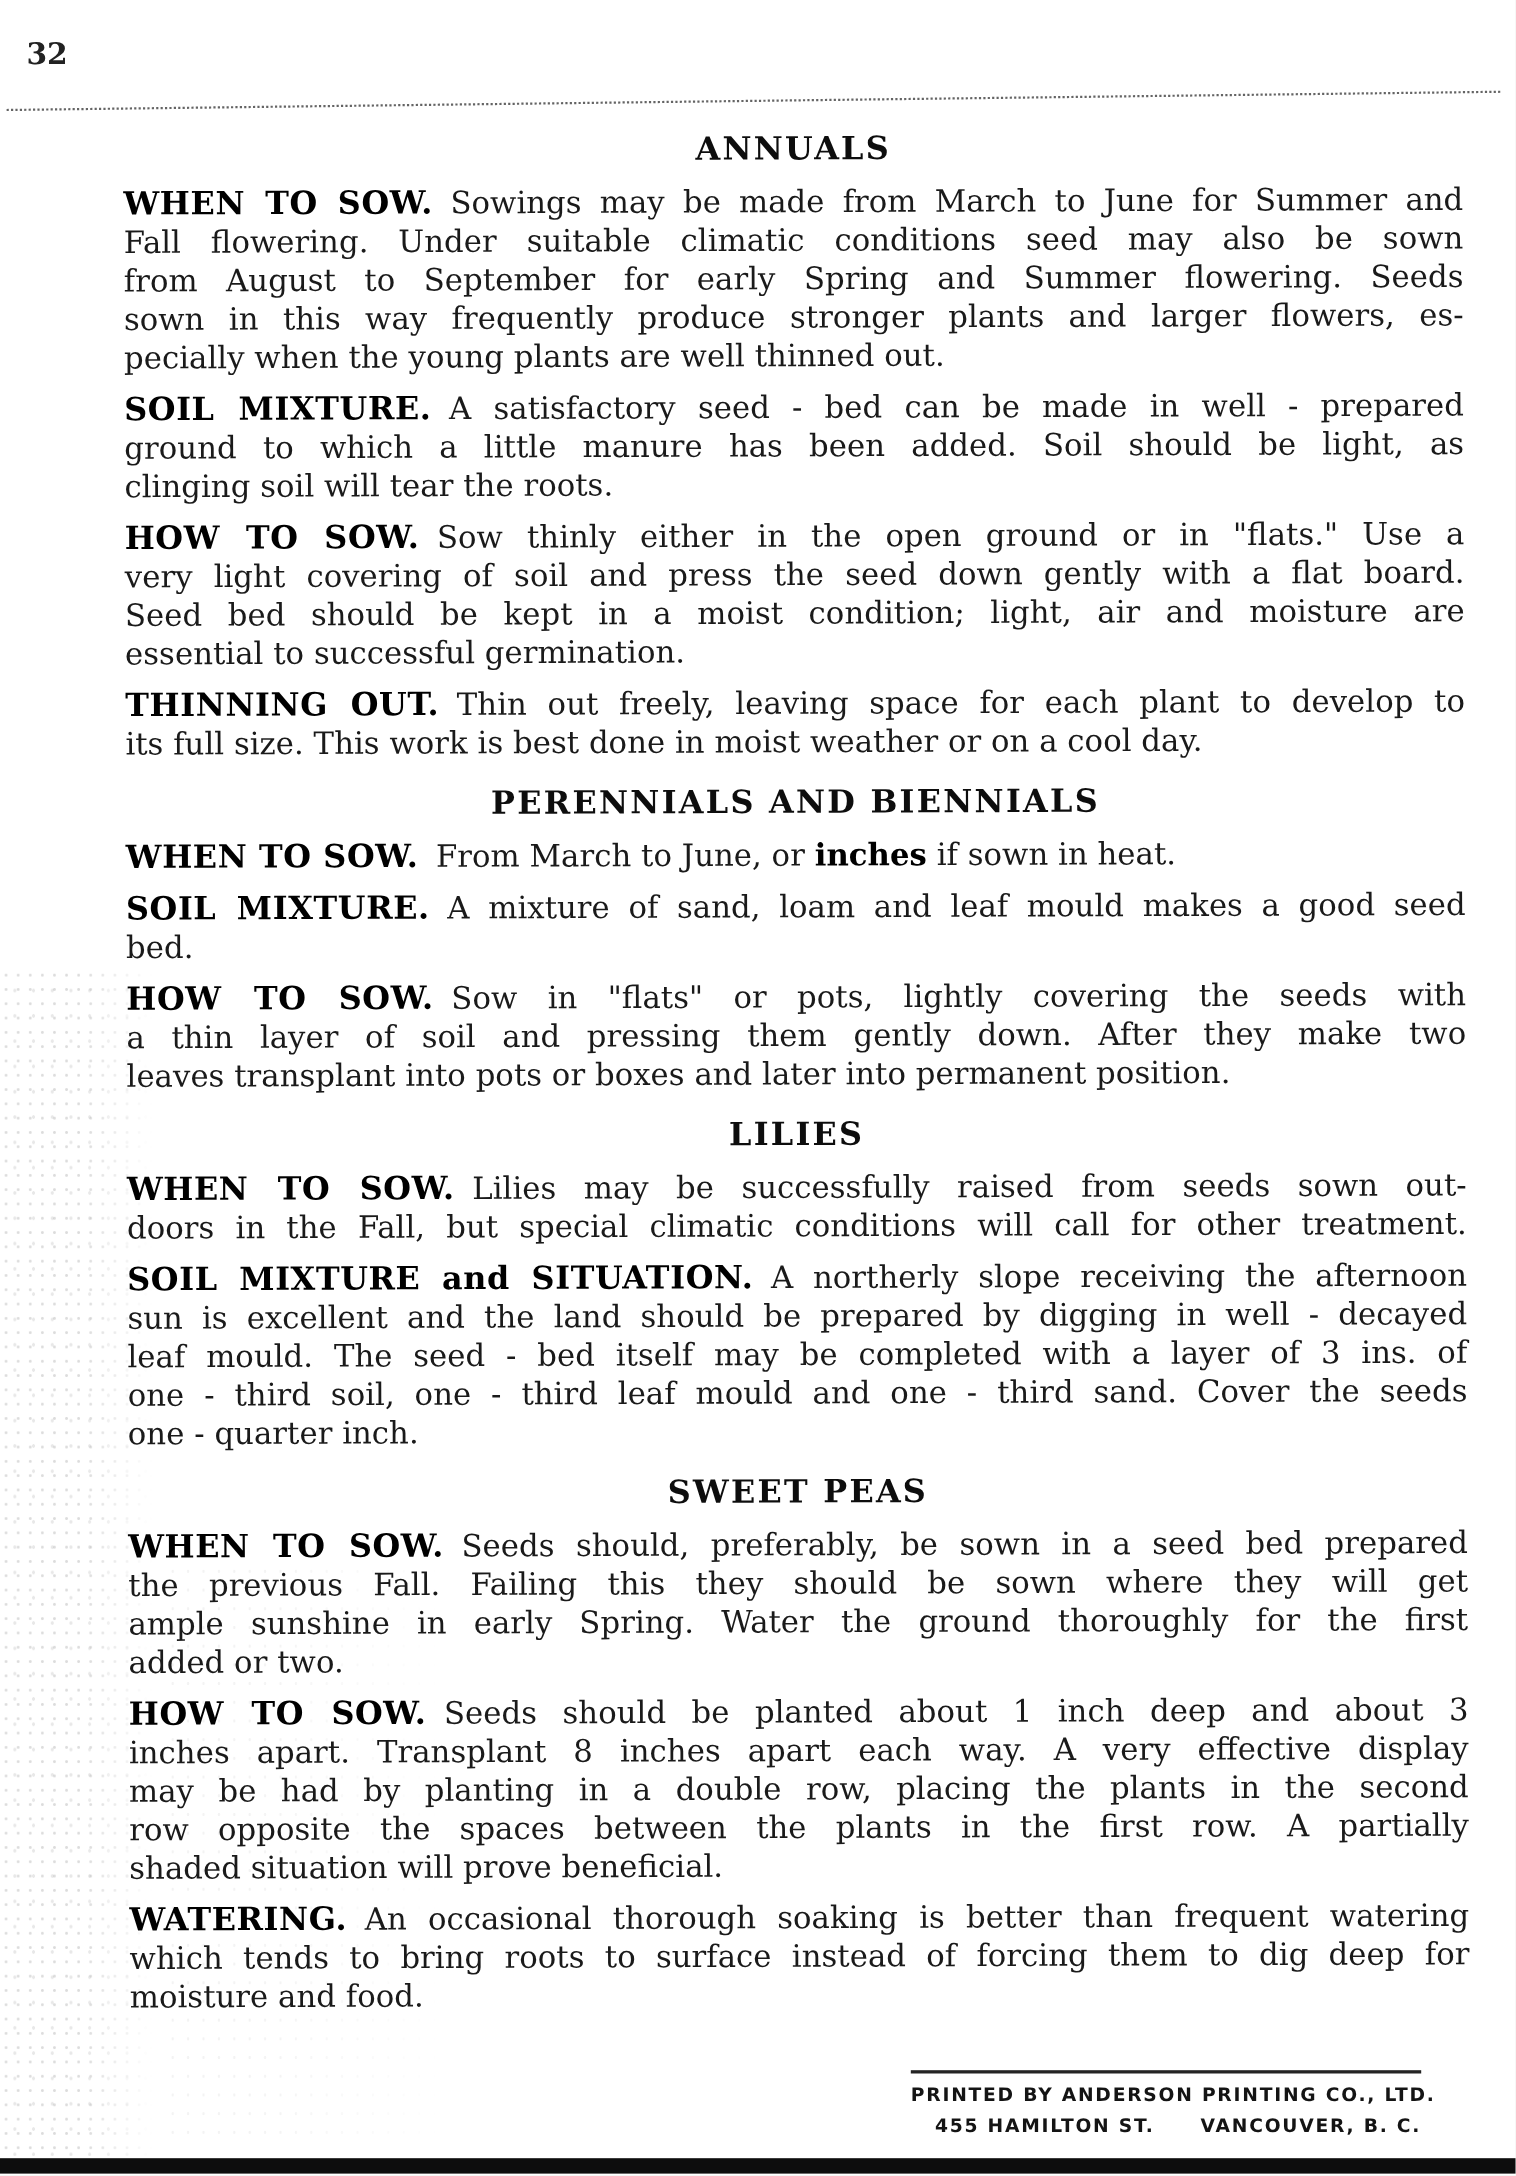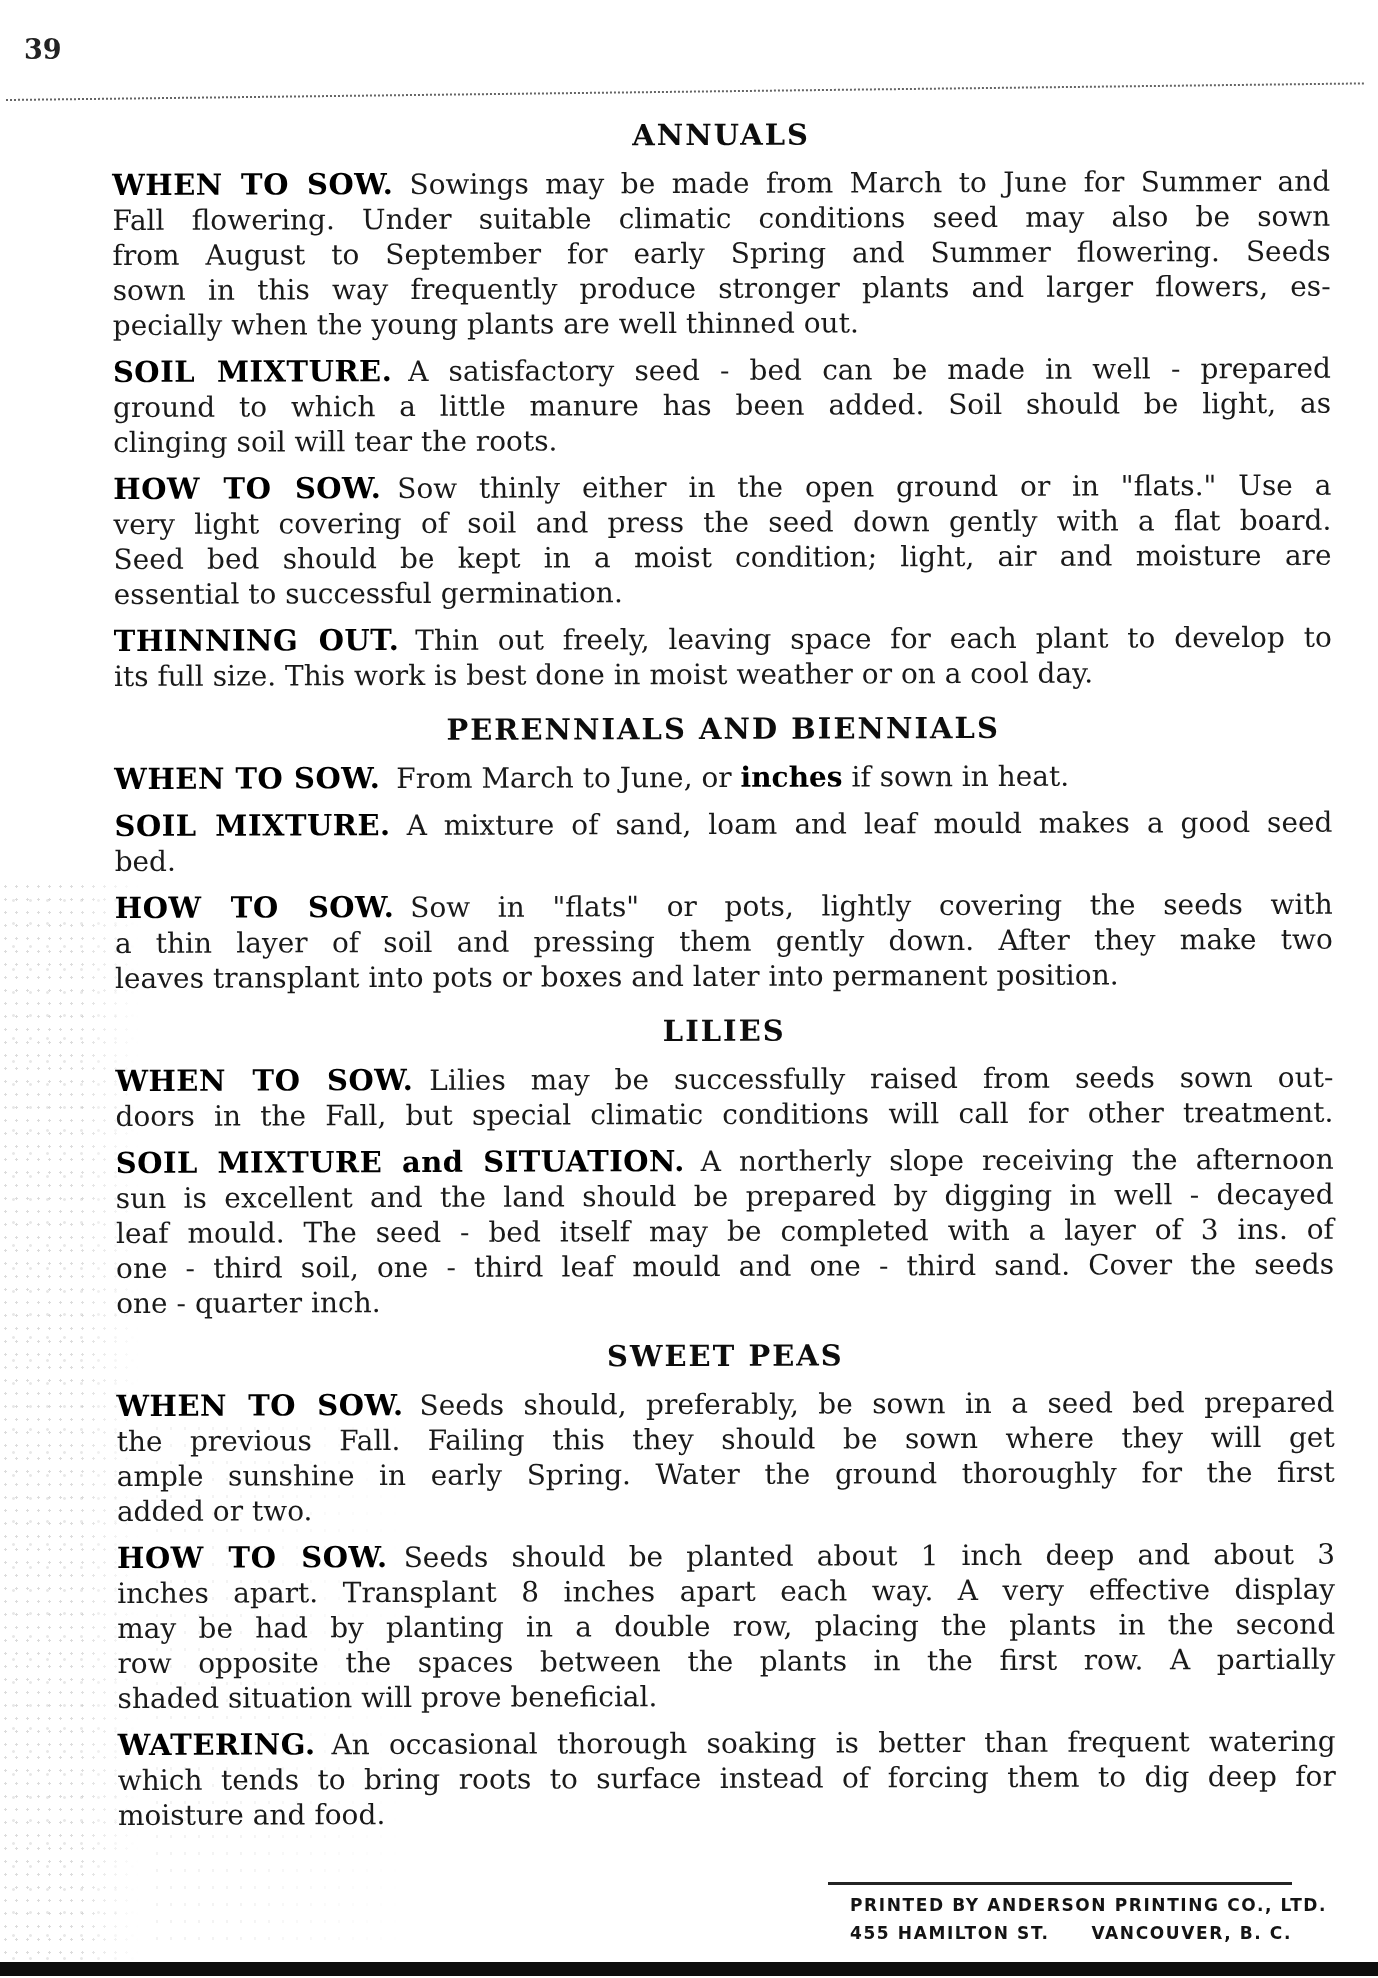--- a/index.html
+++ b/index.html
@@ -72,21 +72,20 @@
     position: absolute;
     left: 828px; top: 1882px;
     width: 464px;
     font-family: "DejaVu Sans", sans-serif;
     color: #141414;
   }
   .footer-rule { border-top: 3px solid #242424; margin-bottom: 10px; }
   .footer-line1 {
     font-size: 17px; font-weight: 700; letter-spacing: 1.6px;
     white-space: nowrap;
-    margin-left: 22px;
   }
   .footer-line2 {
     display: flex; justify-content: space-between;
     font-size: 17px; font-weight: 700; letter-spacing: 1.6px;
     margin-top: 8px;
     margin-left: 22px;
   }
   
   .bottom-bar {
     position: absolute;
@@ -118,21 +117,21 @@
     opacity: .14;
     -webkit-mask-image: linear-gradient(to right, #000 30%, transparent 100%);
     mask-image: linear-gradient(to right, #000 30%, transparent 100%);
   }
 </style>
 </head>
 <body>
 
 <div class="page">
 
-  <div class="page-number">39</div>
+  <div class="page-number">32</div>
   <div class="head-rule"></div>
 
   <div class="content">
       <div class="section-title">ANNUALS</div>
       <div class="para">
         <div class="line full"><b class="lead">WHEN TO SOW.</b><span>Sowings may be made from March to June for Summer and</span></div>
         <div class="line full"><span>Fall flowering. Under suitable climatic conditions seed may also be sown</span></div>
         <div class="line full"><span>from August to September for early Spring and Summer flowering. Seeds</span></div>
         <div class="line full"><span>sown in this way frequently produce stronger plants and larger flowers, es-</span></div>
         <div class="line"><span>pecially when the young plants are well thinned out.</span></div>

